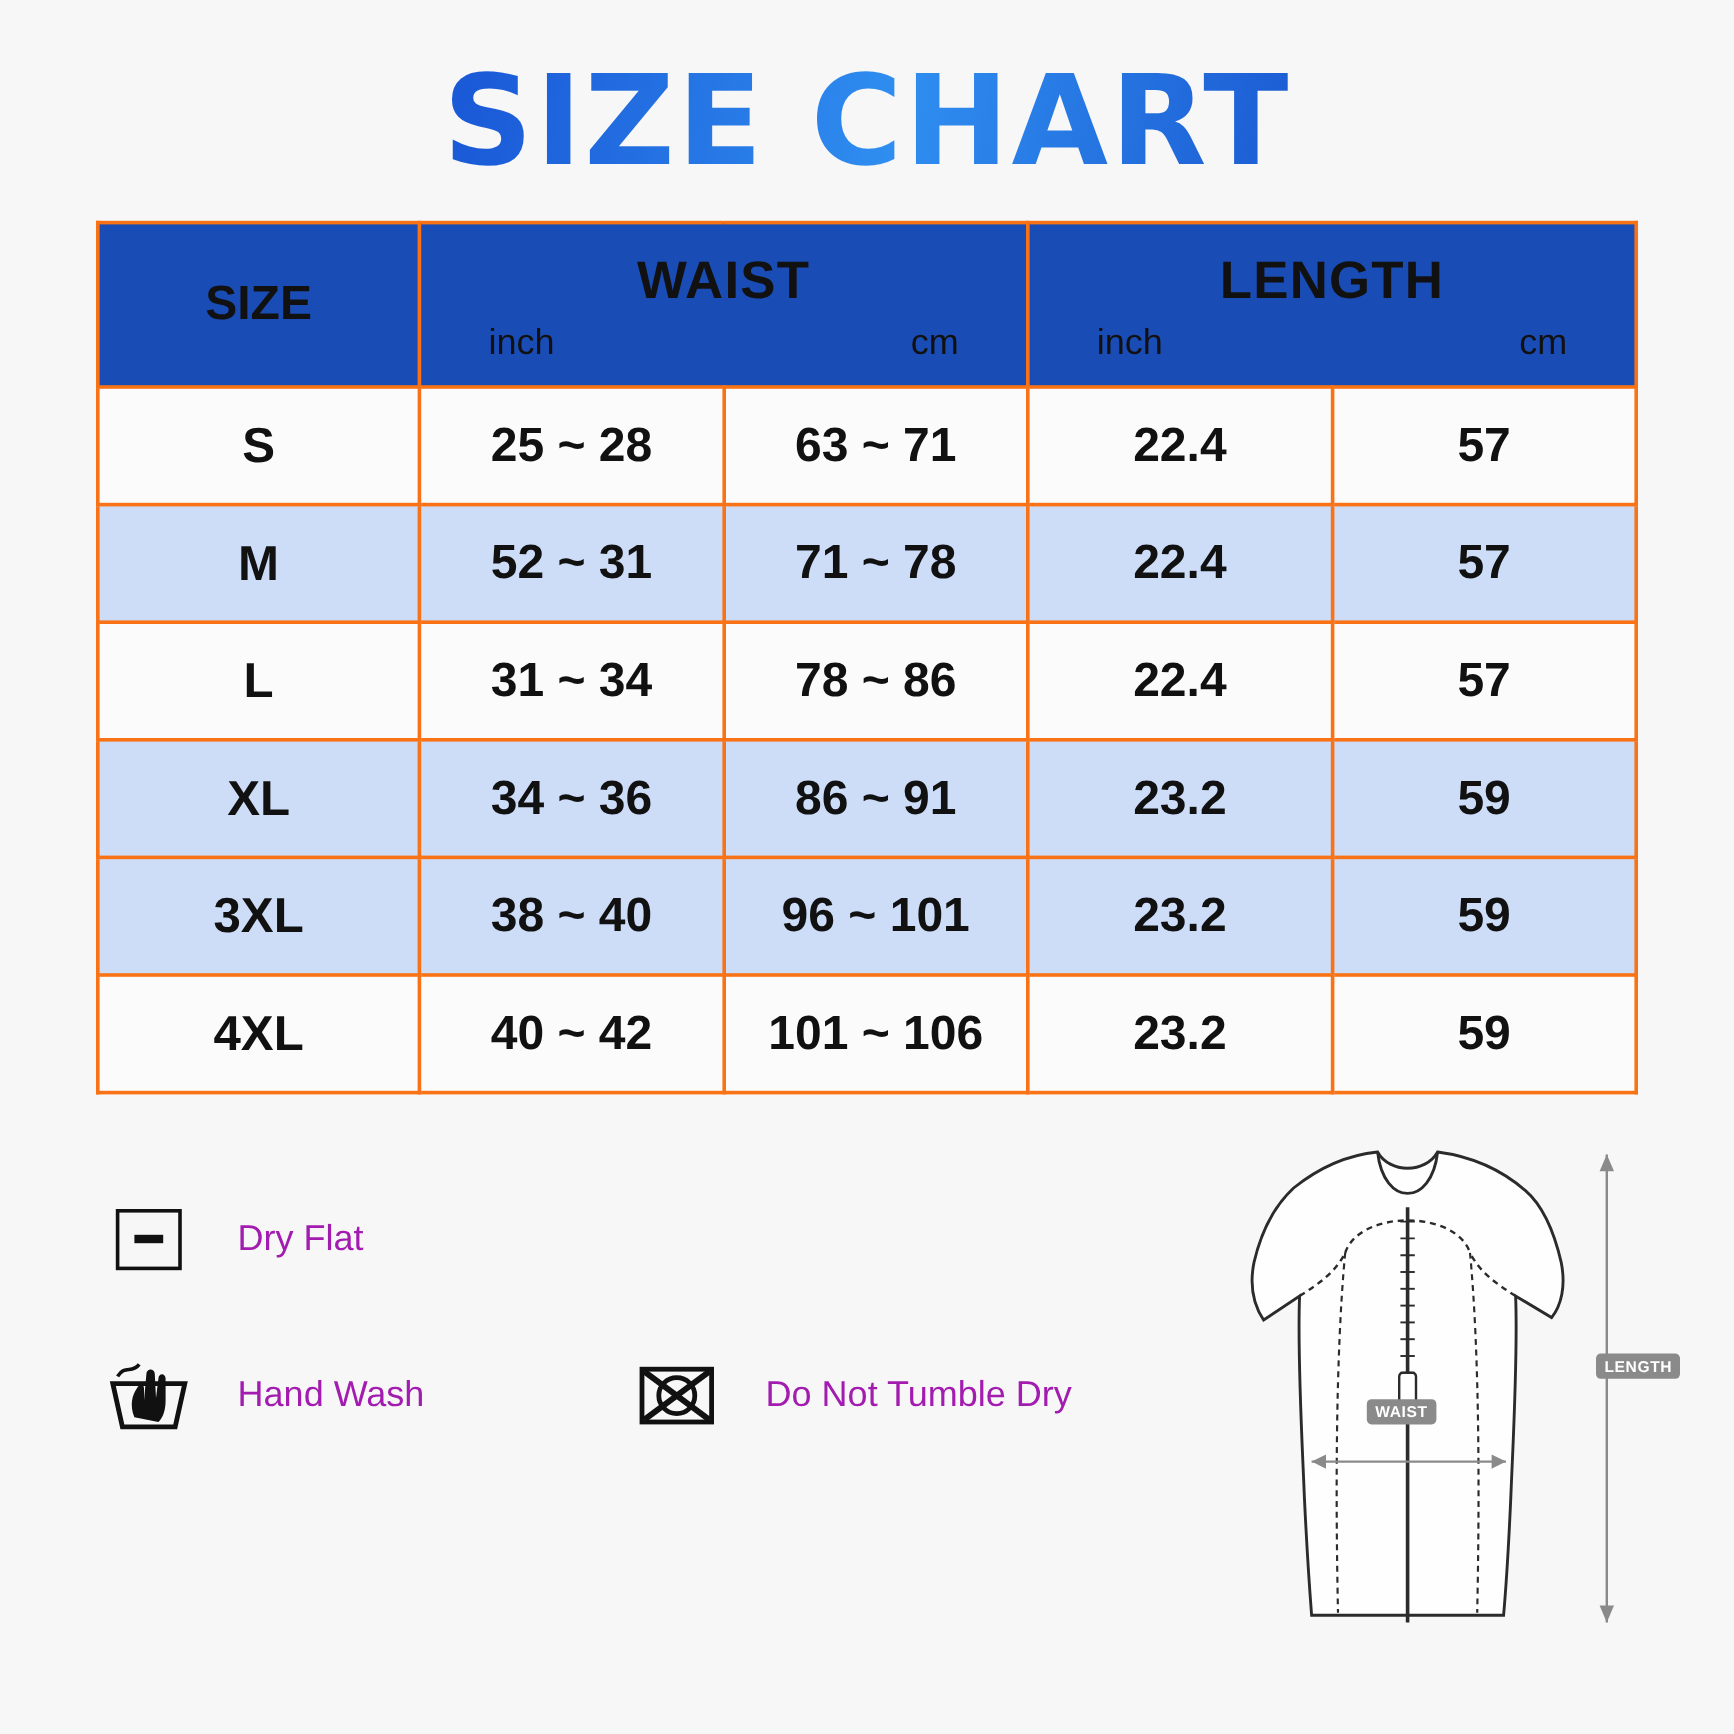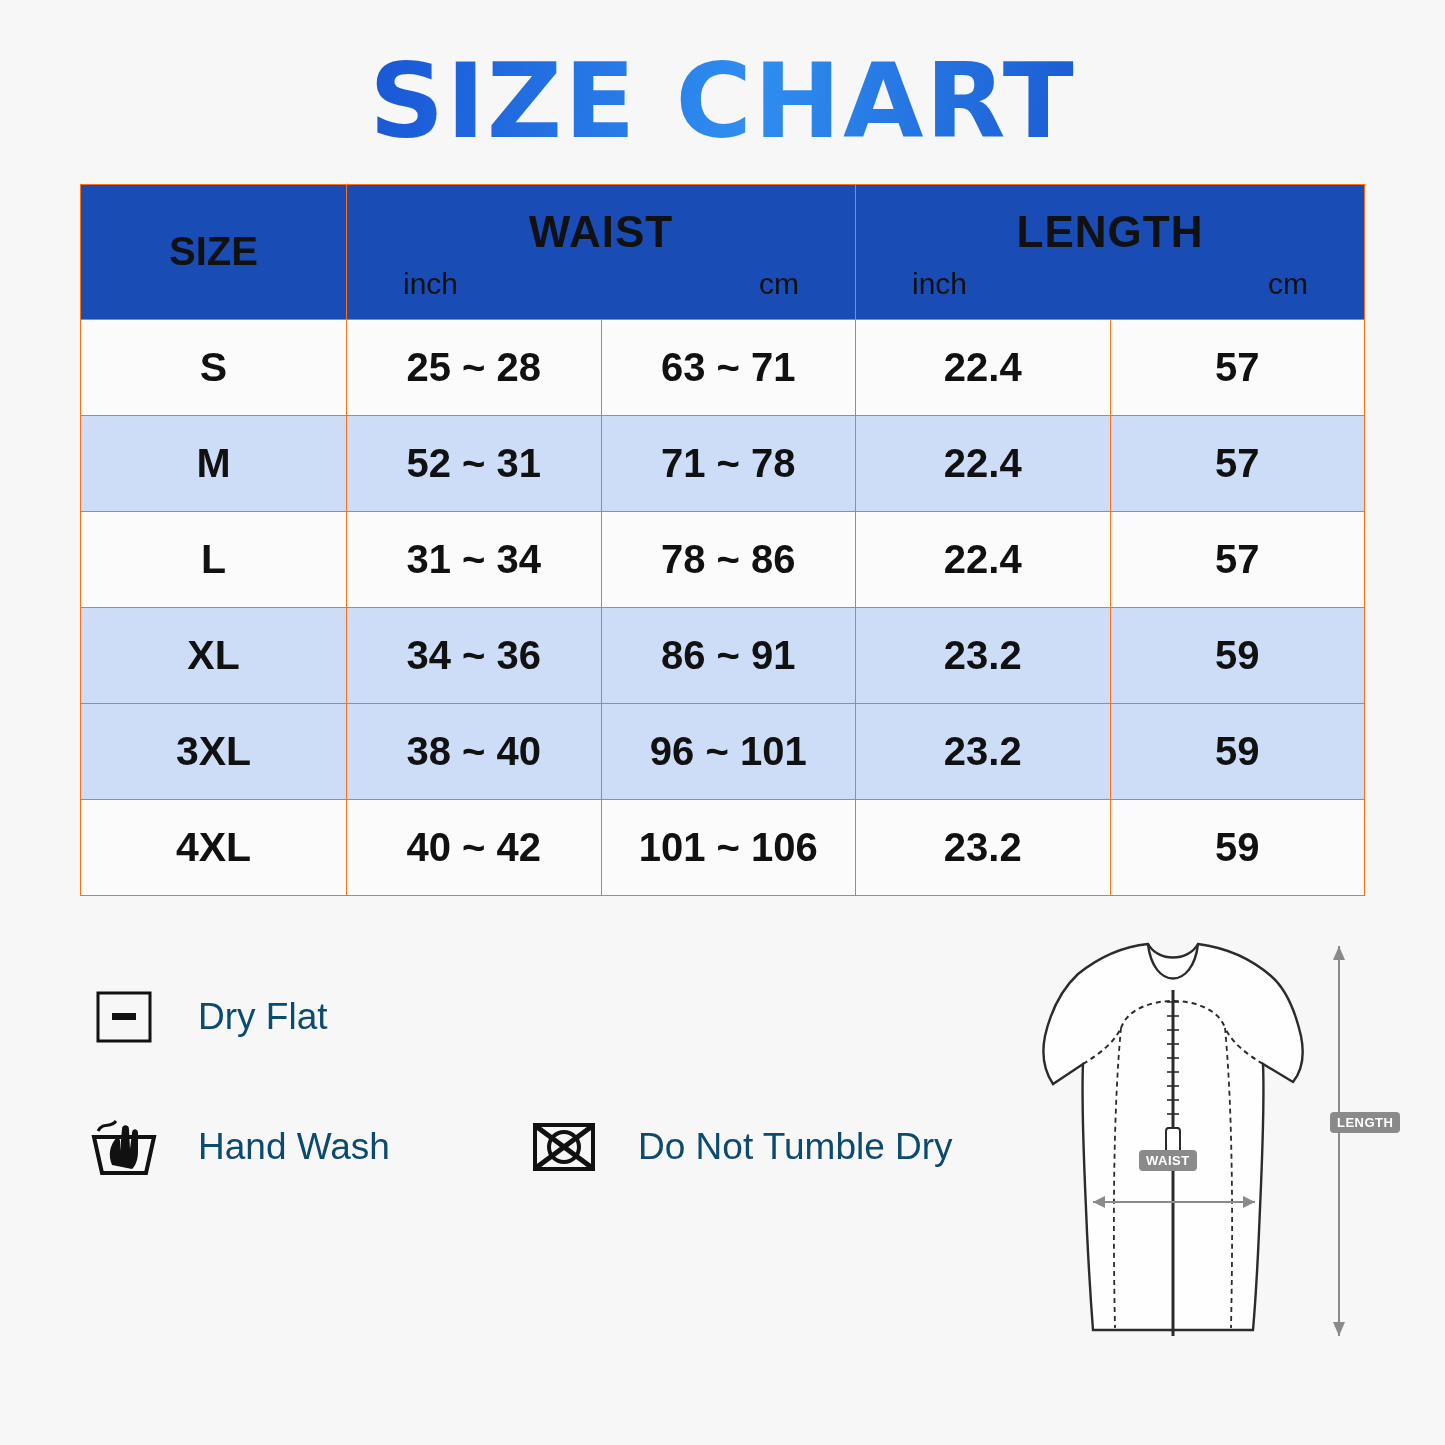--- a/index.html
+++ b/index.html
@@ -41,21 +41,21 @@
   .table-wrap {
     margin: 22px auto 0 auto;
     width: 1285px;
   }
   table.size-table {
     width: 100%;
     border-collapse: collapse;
     table-layout: fixed;
   }
   table.size-table th, table.size-table td {
-    border: 1px solid #f97316;
+    border: 3px solid #f97316;
     text-align: center;
     font-weight: bold;
     color: #111;
   }
   thead th {
     background: #1a4cb5;
     color: #fff;
     border: 1px solid #1a4cb5;
     padding: 0;
   }
@@ -115,22 +115,22 @@
   }
   .care-icon {
     width: 92px;
     height: 92px;
     display: flex;
     align-items: center;
     justify-content: center;
     flex: none;
   }
   .care-label {
-    font-size: 37px;
-    color: #0c4a6e;
+    font-size: 30px;
+    color: #a21caf;
     margin-left: 28px;
     font-family: "Liberation Sans", sans-serif;
   }
   .recommend {
     position: absolute;
     left: 78px;
     top: 296px;
     font-size: 36px;
     font-weight: bold;
     color: #1a4cb5;

